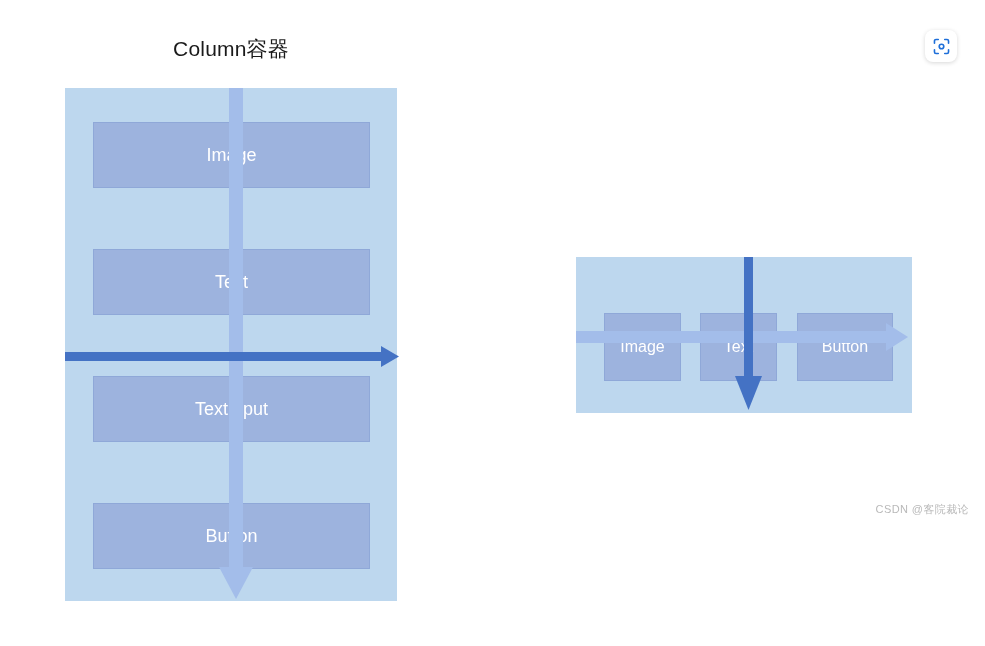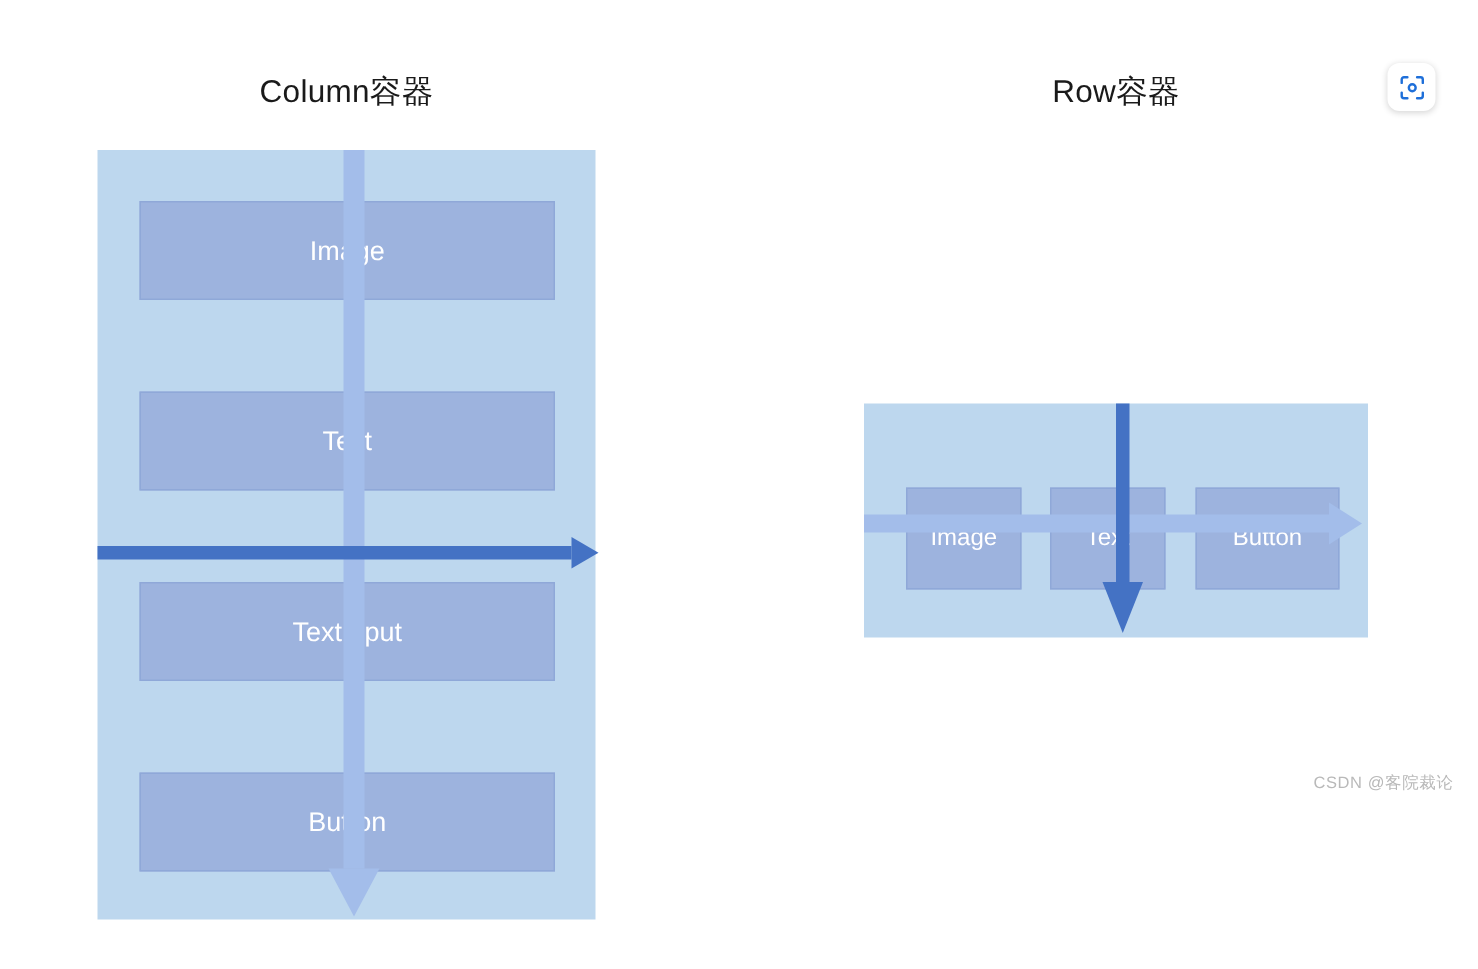--- a/index.html
+++ b/index.html
@@ -11,21 +11,21 @@
     width: 985px;
     height: 646px;
     background: #ffffff;
     font-family: "Liberation Sans", "DejaVu Sans", sans-serif;
     overflow: hidden;
     position: relative;
   }
 
   .canvas {
     position: absolute;
-    left: 0; top: 16px;
+    left: 0; top: 4px;
     width: 985px;
     height: 525px;
   }
 
   
   .diagram-title {
     position: absolute;
     font-size: 21px;
     color: #1a1a1a;
     font-weight: 400;
@@ -125,21 +125,20 @@
 
     <div class="widget-box col-widget" id="col-w2">
       <span>TextInput</span>
     </div>
 
     <div class="widget-box col-widget" id="col-w3">
       <span>Button</span>
     </div>
   </div>
 
-  <div class="diagram-title" id="row-title">Row容器</div>
 
   <div class="container-box" id="row-container">
 
     <div class="widget-box row-widget" id="row-w0">
       <span>Image</span>
     </div>
 
     <div class="widget-box row-widget" id="row-w1">
       <span>Text</span>
     </div>

